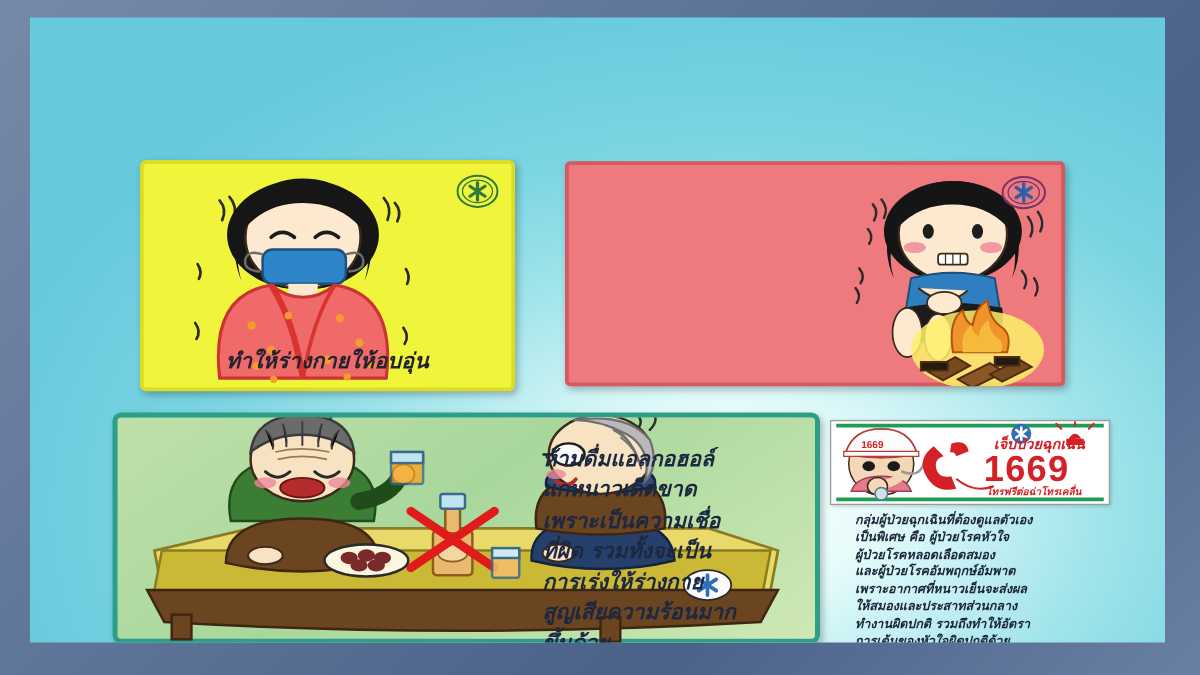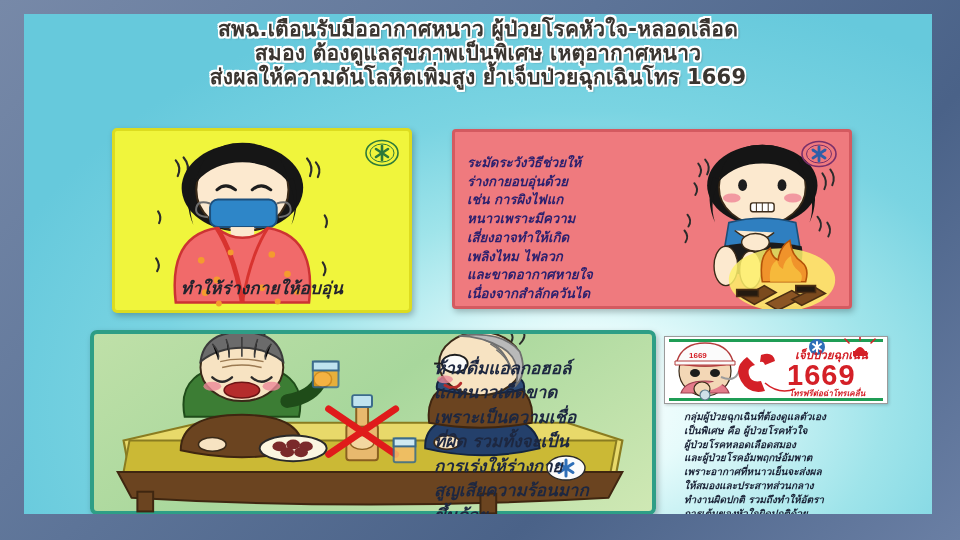--- a/index.html
+++ b/index.html
@@ -91,25 +91,20 @@
   .ill{position:absolute;inset:0;}
   .emblem{position:absolute;}
   .emblem svg{display:block;}
 </style>
 </head>
 <body>
 
 <div id="slide">
   <div id="canvas">
 
-    <div id="title">
-      <span class="tline">สพฉ.เตือนรับมืออากาศหนาว ผู้ป่วยโรคหัวใจ-หลอดเลือด</span>
-      <span class="tline">สมอง ต้องดูแลสุขภาพเป็นพิเศษ เหตุอากาศหนาว</span>
-      <span class="tline">ส่งผลให้ความดันโลหิตเพิ่มสูง ย้ำเจ็บป่วยฉุกเฉินโทร 1669</span>
-    </div>
 
     <div class="panel" id="panel-yellow">
 
       <svg class="ill" viewBox="0 0 300 185">
 
         <g stroke="#2b2b2b" stroke-width="2.2" fill="none" stroke-linecap="round">
           <path d="M62 30 q6 7 2 16"></path>
             <path d="M70 27 q7 8 3 18"></path>
           <path d="M196 28 q7 8 3 18"></path>
             <path d="M205 32 q6 7 2 15"></path>
@@ -229,28 +224,20 @@
           <ellipse cx="18" cy="14" rx="17" ry="12.5" fill="none" stroke="#7a2f6a" stroke-width="1.6"></ellipse>
           <ellipse cx="18" cy="14" rx="12.5" ry="9" fill="none" stroke="#7a2f6a" stroke-width="1"></ellipse>
           <g stroke="#2f5fa8" stroke-width="2.8" stroke-linecap="round">
             <path d="M18 7 V21"></path>
               <path d="M12 10 L24 18"></path>
               <path d="M24 10 L12 18"></path>
           </g>
         </svg>
       </span>
 
-      <div id="red-text" class="thaitext">ระมัดระวังวิธีช่วยให้
-ร่างกายอบอุ่นด้วย
-เช่น การผิงไฟแก
-หนาวเพราะมีความ
-เสี่ยงอาจทำให้เกิด
-เพลิงไหม  ไฟลวก
-และขาดอากาศหายใจ
-เนื่องจากสำลักควันได</div>
     </div>
 
     <div class="panel" id="panel-green">
 
       <svg class="ill" viewBox="0 0 566 185">
 
         <g stroke="#2b2b2b" stroke-width="2" fill="none" stroke-linecap="round">
           <path d="M158 6 q8 -8 2 -14"></path>
             <path d="M170 4 q8 -8 2 -14"></path>
           <path d="M420 12 q8 -8 2 -14"></path>

